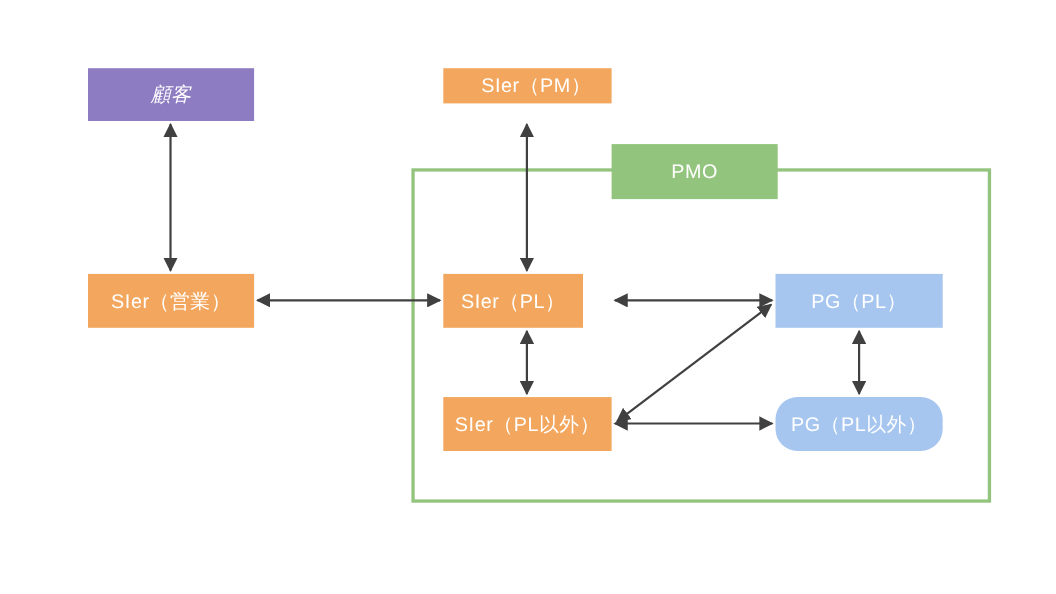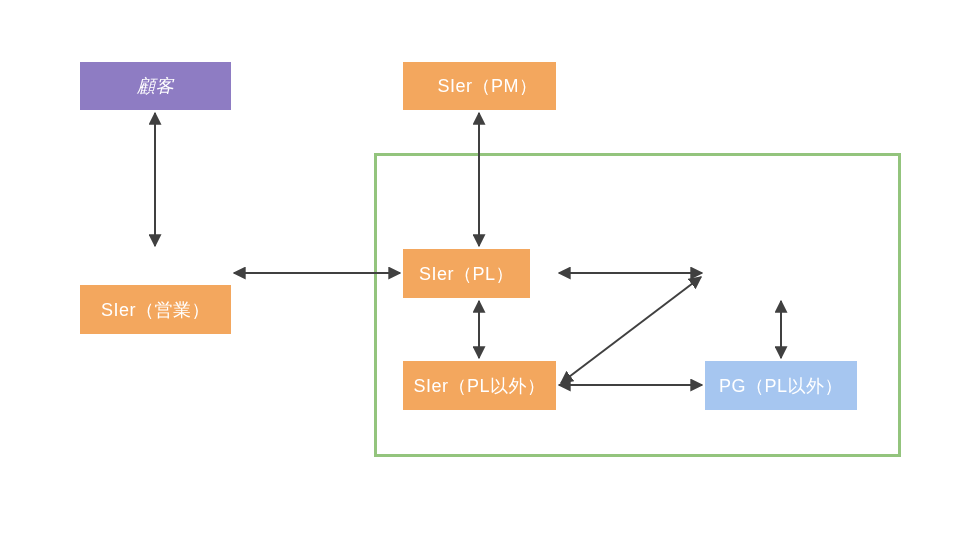--- a/index.html
+++ b/index.html
@@ -17,27 +17,27 @@
   .edges{position:absolute;left:0;top:0;width:960px;height:540px;pointer-events:none;}
   .node{
     position:absolute;display:flex;align-items:center;justify-content:center;
     color:var(--label);font-size:18px;letter-spacing:0.5px;text-align:center;
   }
   .node.purple{background:var(--purple);}
   .node.orange{background:var(--orange);}
   .node.blue{background:var(--blue);}
   .node.green{background:var(--green);}
   .n-customer  {left:80px; top:62px; width:151px;height:48px;font-style:italic;}
-  .n-sier-pm   {left:403px;top:62px; width:153px;height:48px;padding-left:16px;}
+  .n-sier-pm   {left:403px;top:62px; width:153px;height:32px;padding-left:16px;}
   .n-pmo       {left:556px;top:131px;width:151px;height:50px;}
-  .n-sier-sales{left:80px; top:249px;width:151px;height:49px;margin-top:36px;}
+  .n-sier-sales{left:80px; top:249px;width:151px;height:49px;}
   .n-sier-pl   {left:403px;top:249px;width:127px;height:49px;}
   .n-sier-npl  {left:403px;top:361px;width:153px;height:49px;}
   .n-pg-pl     {left:705px;top:249px;width:152px;height:49px;}
-  .n-pg-npl    {left:705px;top:361px;width:152px;height:49px;}
+  .n-pg-npl    {left:705px;top:361px;width:152px;height:49px;border-radius:20px;}
 </style>
 </head>
 <body>
 
 <div class="canvas">
 
   <div class="group-outline"></div>
 
   <svg class="edges" width="960" height="540" viewBox="0 0 960 540" xmlns="http://www.w3.org/2000/svg">
     <defs>
@@ -56,31 +56,37 @@
   </svg>
 
   <div class="node purple n-customer">
     <span>顧客</span>
   </div>
 
   <div class="node orange n-sier-pm">
     <span>SIer（PM）</span>
   </div>
 
+  <div class="node green n-pmo">
+    <span>PMO</span>
+  </div>
 
   <div class="node orange n-sier-sales">
     <span>SIer（営業）</span>
   </div>
 
   <div class="node orange n-sier-pl">
     <span>SIer（PL）</span>
   </div>
 
   <div class="node orange n-sier-npl">
     <span>SIer（PL以外）</span>
   </div>
 
+  <div class="node blue n-pg-pl">
+    <span>PG（PL）</span>
+  </div>
 
   <div class="node blue n-pg-npl">
     <span>PG（PL以外）</span>
   </div>
 
 </div>
 
 </body></html>

